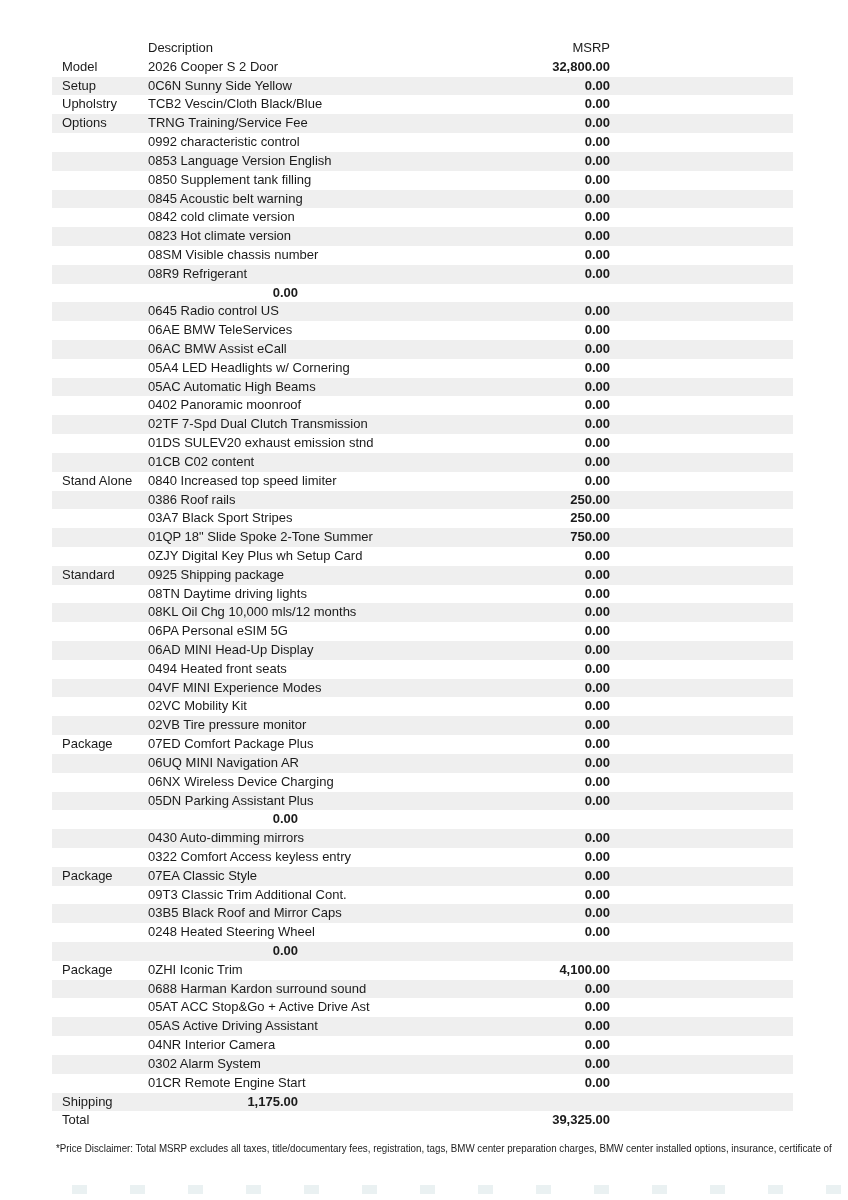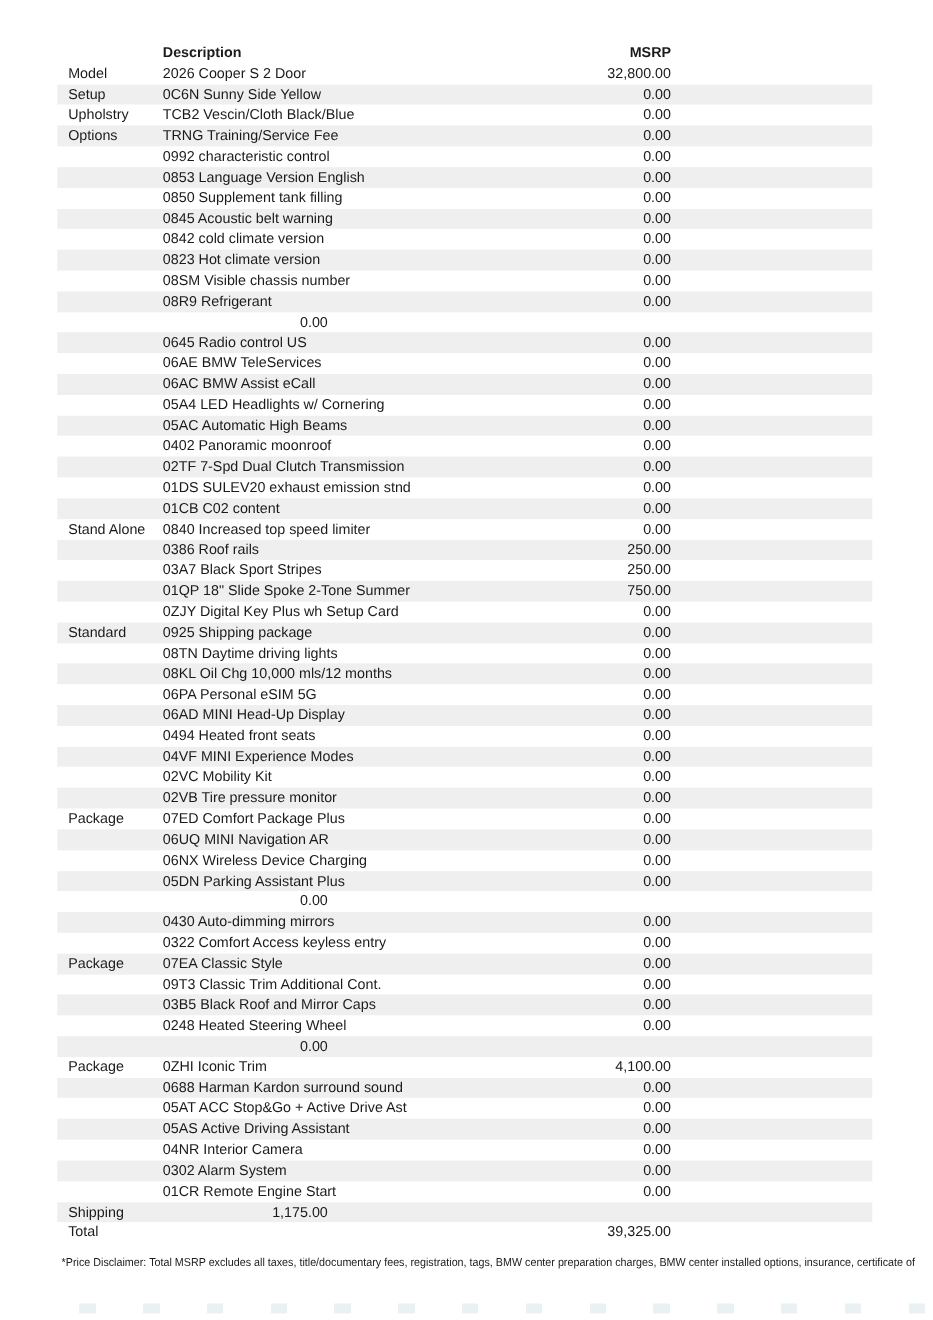--- a/index.html
+++ b/index.html
@@ -9,22 +9,22 @@
     font-family:"Liberation Sans", sans-serif;
     color:var(--text,#1b1b1b);
     -webkit-font-smoothing:antialiased;
   }
   .sheet{position:relative;width:848px;height:1200px;background:var(--page-bg,#ffffff);overflow:hidden;}
   .table{position:absolute;left:52px;top:39px;width:741px;}
   .row{display:flex;align-items:center;height:18.82px;font-size:13px;line-height:18.82px;}
   .row.alt{background:var(--row-stripe,#efefef);}
   .cat{width:86px;padding-left:10px;white-space:nowrap;overflow:visible;}
   .desc{width:312px;white-space:nowrap;overflow:visible;}
-  .msrp{width:150px;text-align:right;white-space:nowrap;}
-  .row.header .desc,.row.header .msrp{font-weight:bold;}
+  .msrp{width:150px;text-align:right;white-space:nowrap;font-weight:bold;}
+  .row.header .desc,.row.header .msrp{font-weight:normal;}
   .disclaimer{
     position:absolute;left:56px;top:1142px;
     font-size:10.5px;white-space:nowrap;
     transform:scaleX(0.93);transform-origin:0 0;
     color:var(--text,#1b1b1b);
   }
   .bottom-marks{
     position:absolute;left:72px;right:0;top:1185px;height:9px;
     background:repeating-linear-gradient(90deg,#eaf1f2 0px,#eaf1f2 15px,transparent 15px,transparent 58px);
   }

